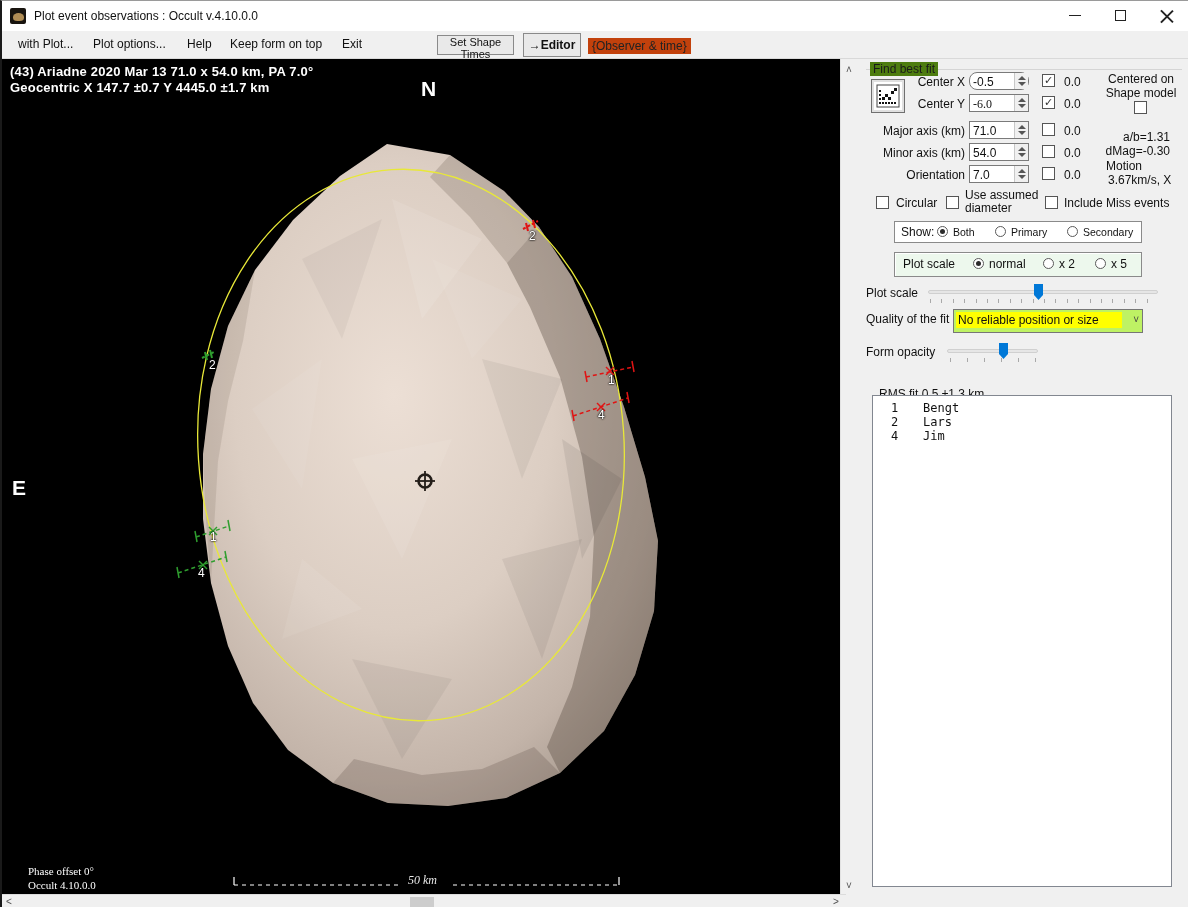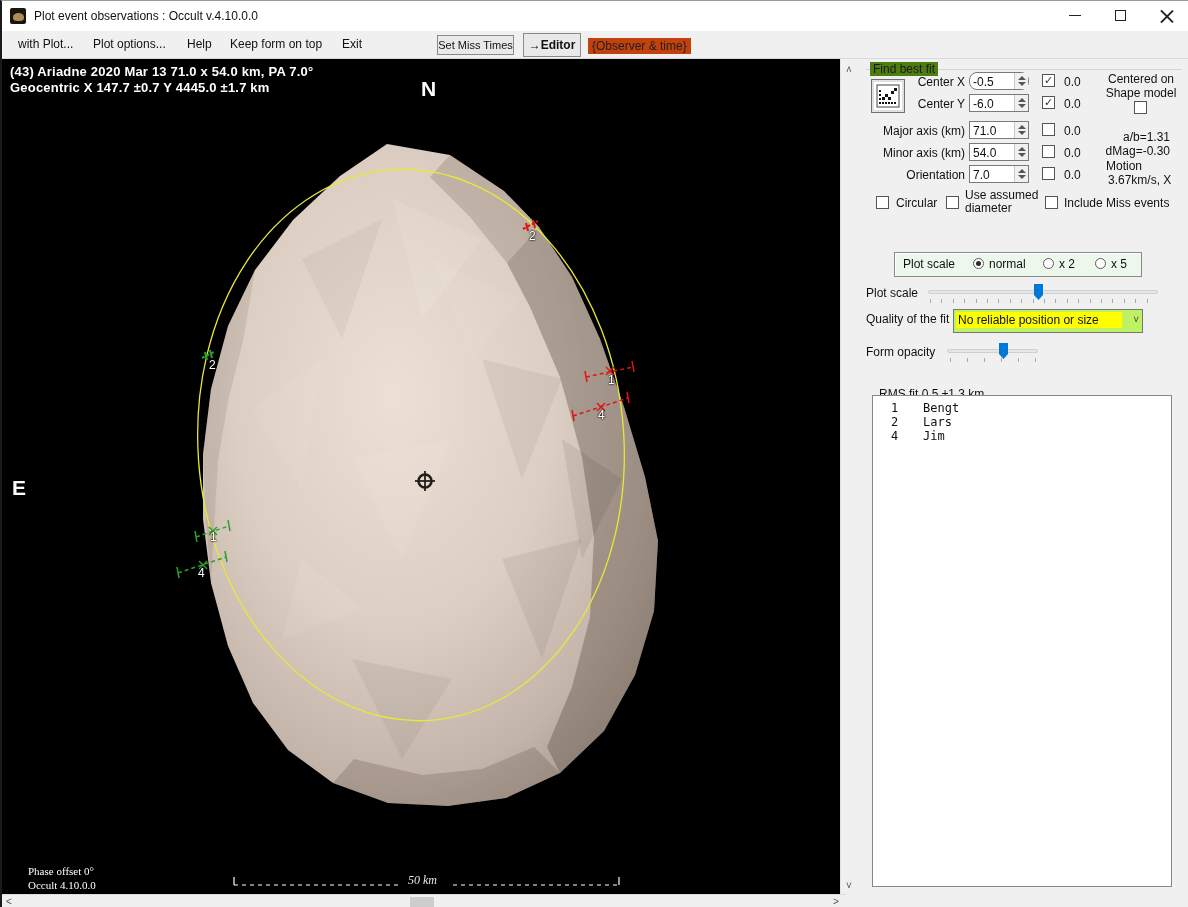--- a/index.html
+++ b/index.html
@@ -88,21 +88,21 @@
         <span class="glyph-close"></span>
       </div>
   </div>
 
   <div class="menubar">
     <span class="menu-item" style="left:16px;">with Plot...</span>
     <span class="menu-item" style="left:91px;">Plot options...</span>
     <span class="menu-item" style="left:185px;">Help</span>
     <span class="menu-item" style="left:228px;">Keep form on top</span>
     <span class="menu-item" style="left:340px;">Exit</span>
-    <button class="tb-btn" style="left:435px; top:4px; width:77px; height:20px;">Set Miss Times</button>
+    <button class="tb-btn" style="left:435px; top:4px; width:77px; height:20px;">Set Shape Times</button>
     <button class="tb-btn" style="left:521px; top:2px; width:58px; height:24px; font-size:12px; font-weight:bold;">→Editor</button>
     <span class="tb-observer" style="left:586px;">{Observer &amp; time}</span>
   </div>
 
   <div class="plot">
     <svg width="838" height="835" viewBox="0 0 838 835">
       <defs>
         <radialGradient id="astg" cx="42%" cy="38%" r="78%">
           <stop offset="0%" stop-color="#ecdfd5"></stop>
           <stop offset="45%" stop-color="#dccec3"></stop>
@@ -236,21 +236,21 @@
       <span class="val">-0.5</span>
       <span class="spin">
           <i class="up"></i>
           <i class="dn"></i>
         </span>
     </div>
     <span class="cb" style="left:184px; top:15px;">✓</span>
     <span class="resid" style="left:206px; top:16px;">0.0</span>
 
     <span class="row-label" style="left:7px;  top:38px;">Center Y</span>
-    <div class="spinbox" style="left:111px; top:35px;">
+    <div class="spinbox" style="left:111px; top:35px;font-family:Liberation Serif, serif;">
       <span class="val">-6.0</span>
       <span class="spin">
           <i class="up"></i>
           <i class="dn"></i>
         </span>
     </div>
     <span class="cb" style="left:184px; top:37px;">✓</span>
     <span class="resid" style="left:206px; top:38px;">0.0</span>
 
     <span class="row-label" style="left:7px;  top:65px;">Major axis (km)</span>
@@ -300,20 +300,29 @@
     <span class="cb" style="left:18px; top:137px;"></span>
     <span class="side-txt" style="left:38px; top:137px;">Circular</span>
     <span class="cb" style="left:88px; top:137px;"></span>
     <div class="side-txt" style="left:107px; top:130px; line-height:13px;">
       <div>Use assumed</div>
       <div>diameter</div>
     </div>
     <span class="cb" style="left:187px; top:137px;"></span>
     <span class="side-txt" style="left:206px; top:137px;">Include Miss events</span>
 
+    <div class="grp-box" style="left:36px; top:162px; width:248px; height:22px; background:#fff;">
+      <span class="side-txt" style="left:6px; top:3px;">Show:</span>
+      <span class="radio sel" style="left:42px; top:4px;"></span>
+      <span class="side-txt" style="left:58px; top:4px; font-size:10.5px;">Both</span>
+      <span class="radio" style="left:100px; top:4px;"></span>
+      <span class="side-txt" style="left:116px; top:4px; font-size:10.5px;">Primary</span>
+      <span class="radio" style="left:172px; top:4px;"></span>
+      <span class="side-txt" style="left:188px; top:4px; font-size:10.5px;">Secondary</span>
+    </div>
 
     <div class="grp-box" style="left:36px; top:193px; width:248px; height:25px; background:#edf8ed;">
       <span class="side-txt" style="left:8px; top:4px;">Plot scale</span>
       <span class="radio sel" style="left:78px; top:5px;"></span>
       <span class="side-txt" style="left:94px; top:4px;">normal</span>
       <span class="radio" style="left:148px; top:5px;"></span>
       <span class="side-txt" style="left:164px; top:4px;">x 2</span>
       <span class="radio" style="left:200px; top:5px;"></span>
       <span class="side-txt" style="left:216px; top:4px;">x 5</span>
     </div>

